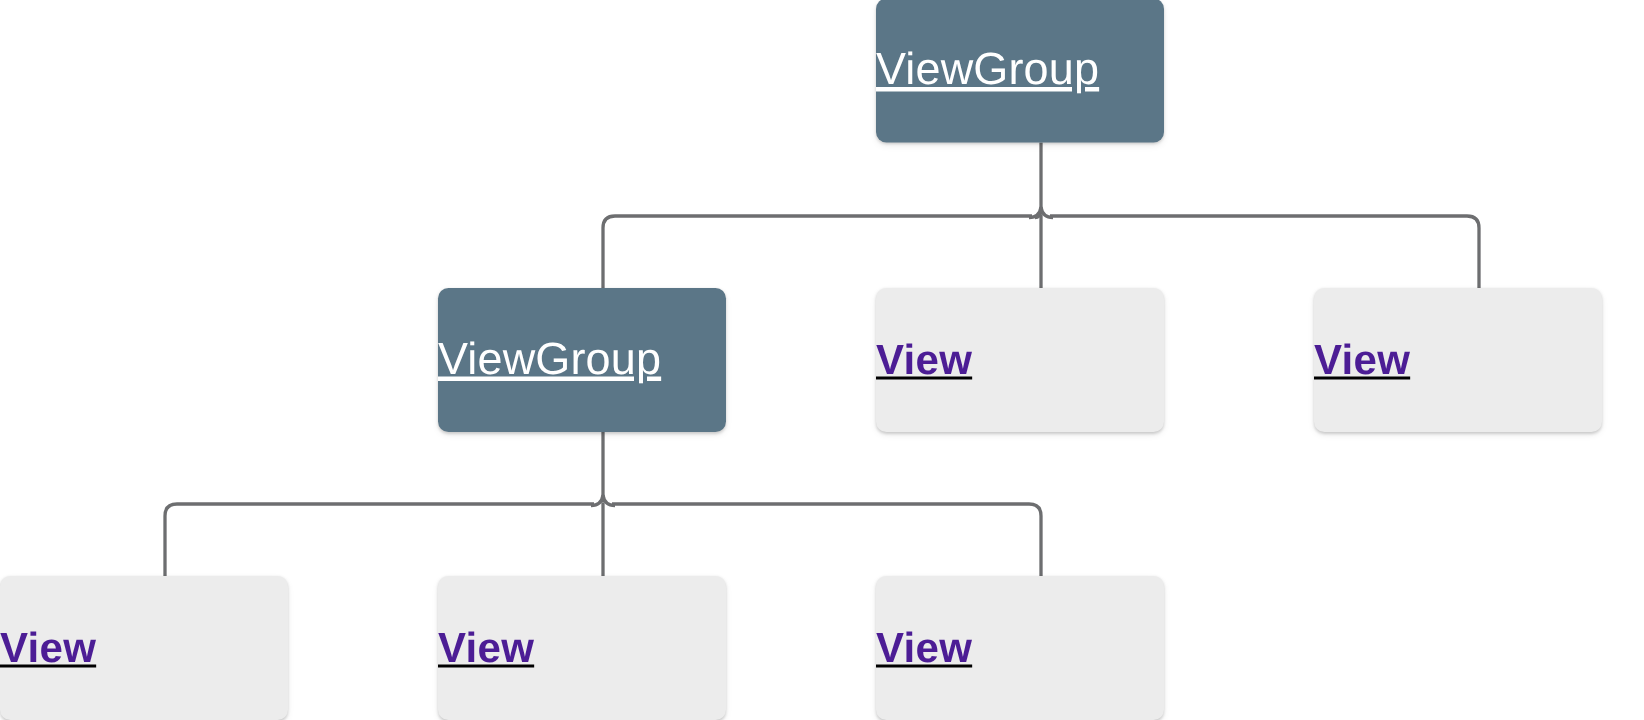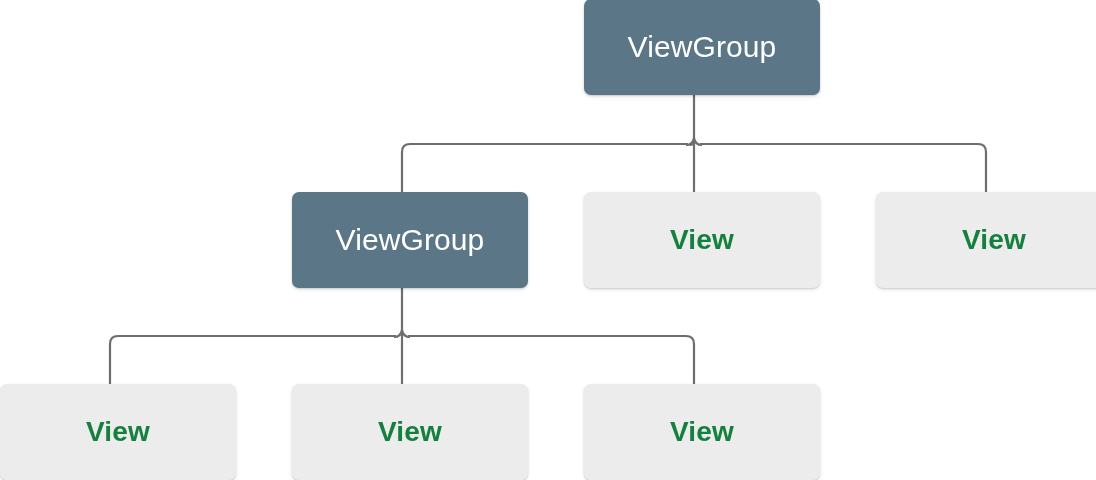--- a/index.html
+++ b/index.html
@@ -21,49 +21,50 @@
   }
   #edges {
     position: absolute;
     left: 0;
     top: 0;
     width: 1096px;
     height: 480px;
   }
   .node {
     position: absolute;
-    width: 236px;
+    width: 192px;
     height: 96px;
     border-radius: 7px;
     display: flex;
     align-items: center;
-    justify-content: center;
+    justify-content: flex-start;
     box-sizing: border-box;
     box-shadow: 0 1px 2px rgba(0,0,0,0.16), 0 2px 5px rgba(0,0,0,0.07);
     z-index: 2;
+    text-decoration: underline;
   }
   .node.viewgroup {
     background: #5B7687;
     color: #ffffff;
   }
   .node.viewgroup .node-label {
     font-size: 30px;
     font-weight: 400;
     letter-spacing: 0.1px;
     color: #ffffff;
   }
   .node.view {
     background: #ECECEC;
     color: #000000;
   }
   .node.view .node-label {
     font-size: 28px;
     font-weight: 700;
     letter-spacing: 0.2px;
-    color: #15803d;
+    color: #4c1d95;
   }
   .node-label {
     line-height: 1;
     white-space: nowrap;
     user-select: none;
   }
 
   
   #node-root        { left: 584px; top: -1px; }
   #node-vg2         { left: 292px; top: 192px; }

